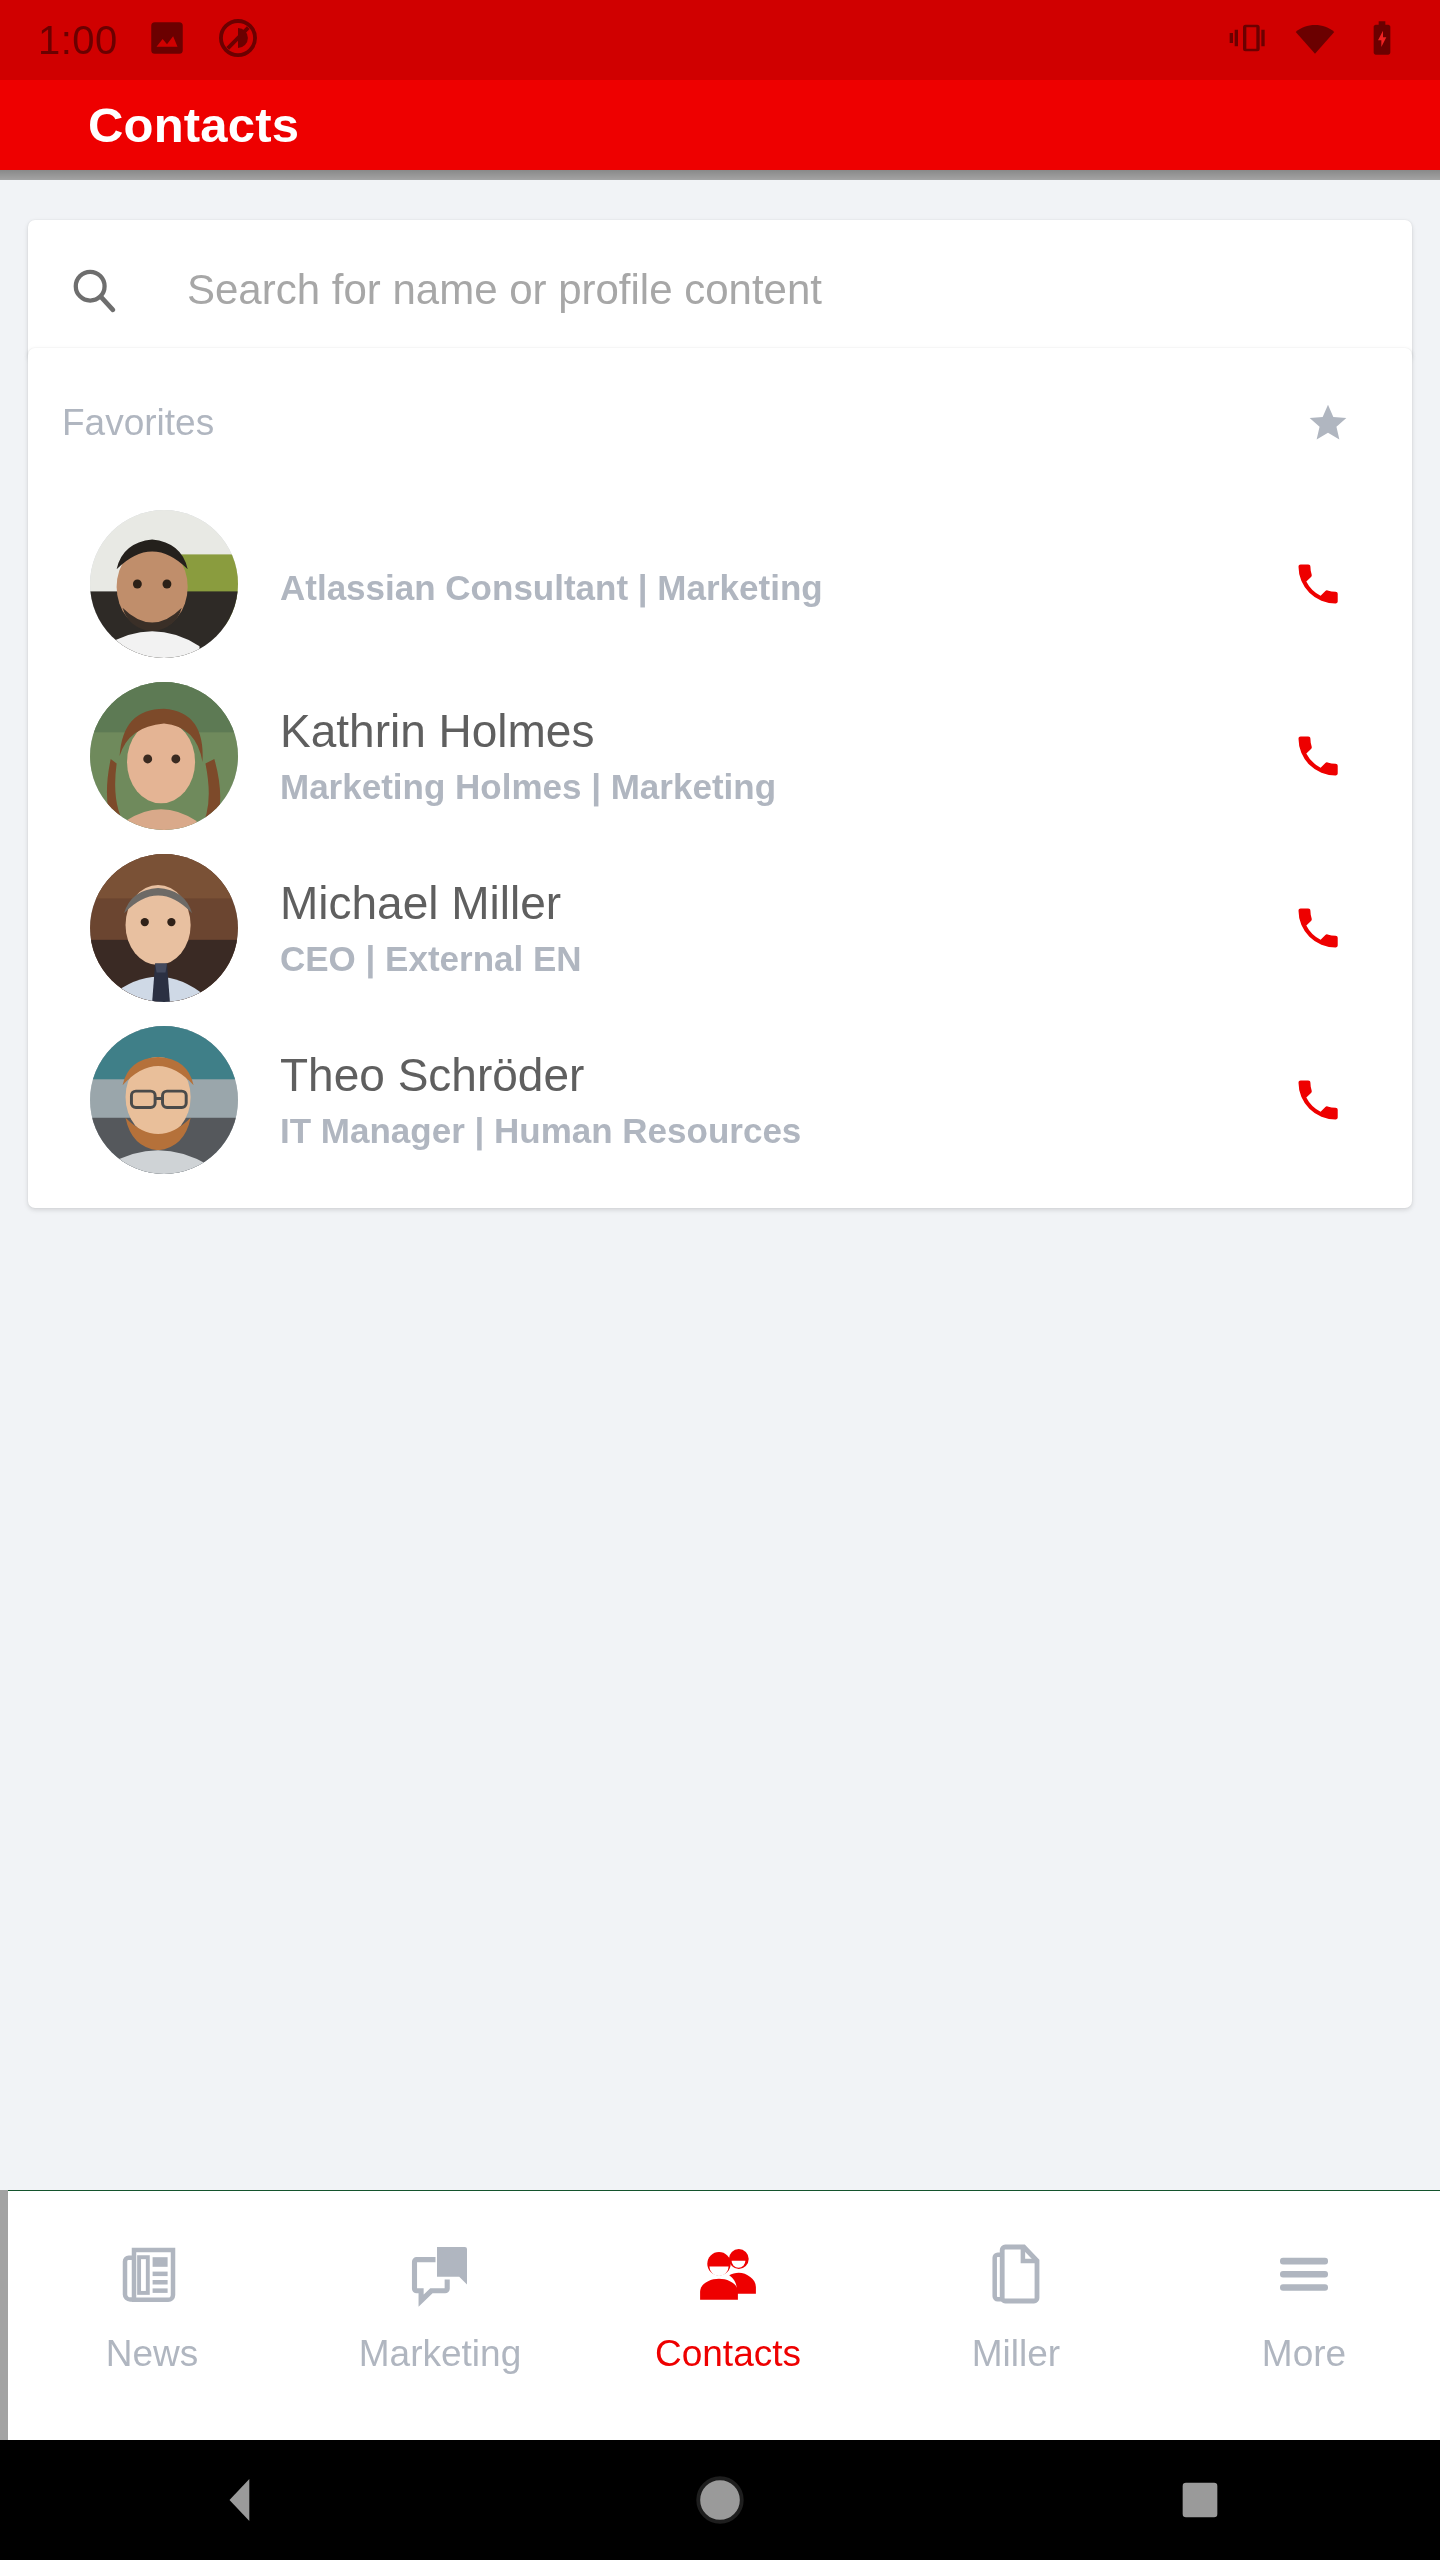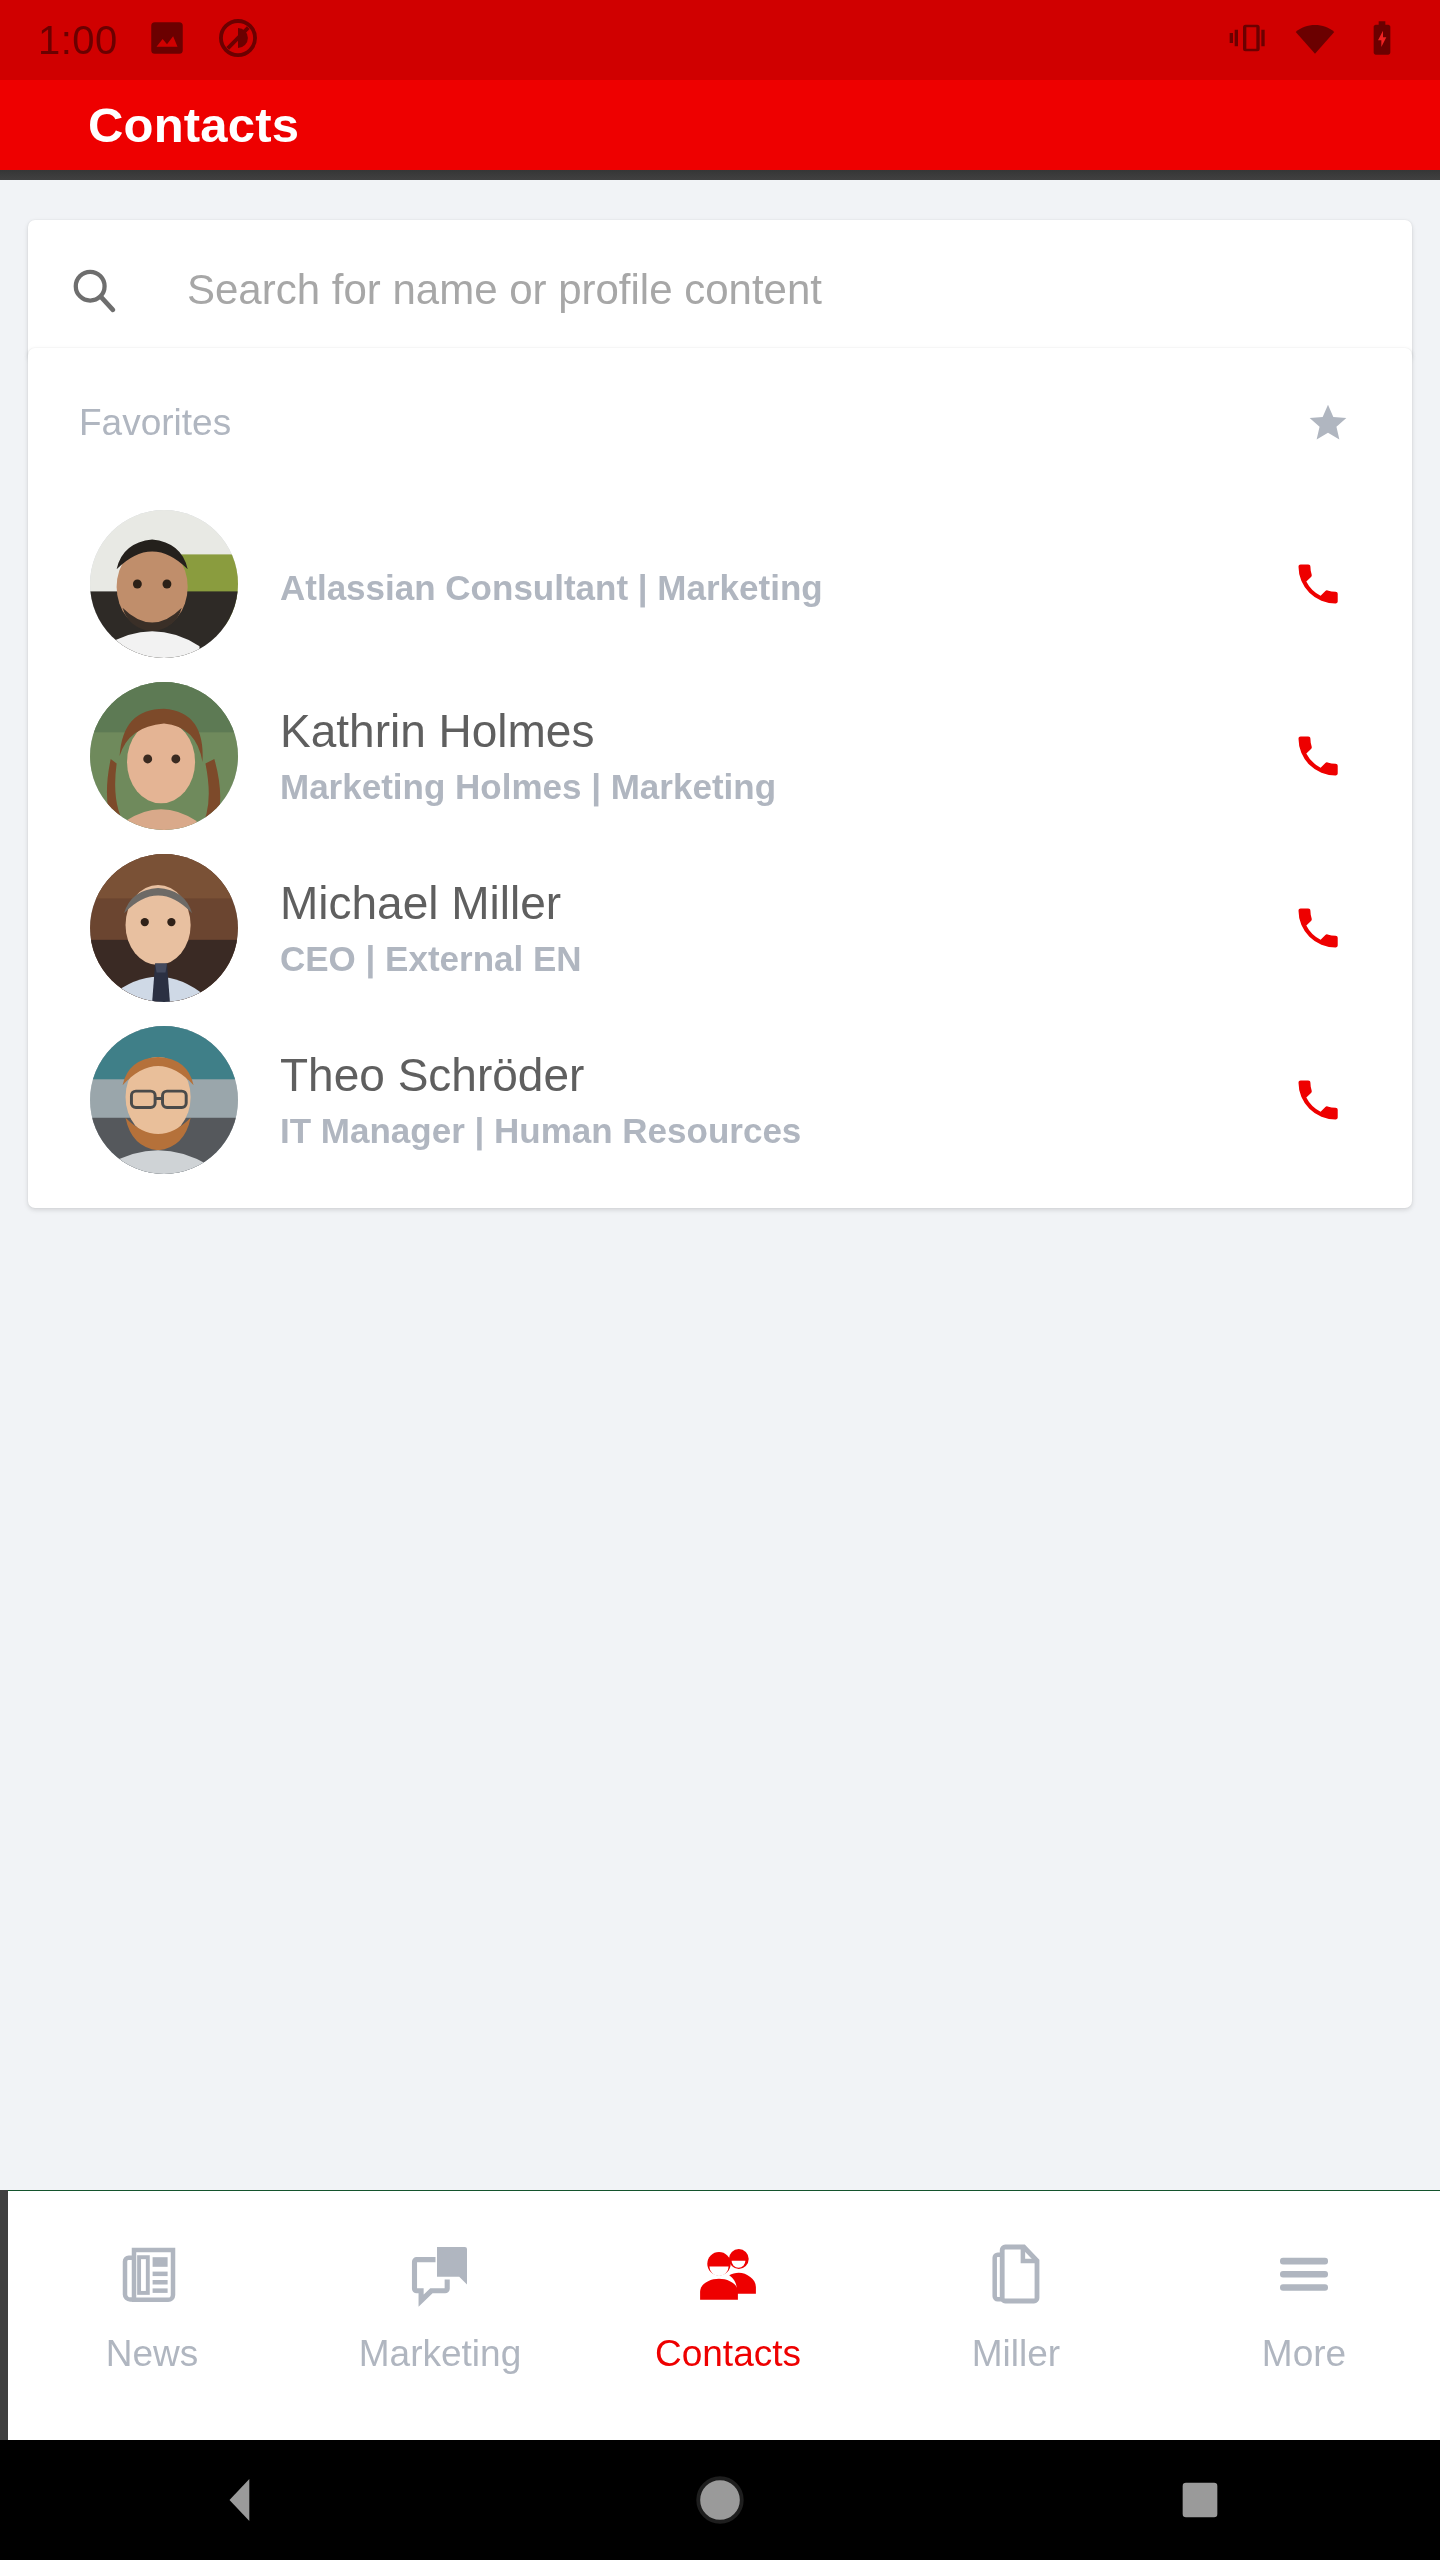--- a/index.html
+++ b/index.html
@@ -2,21 +2,21 @@
 <html><head>
 <meta charset="utf-8">
 <style>
   * { margin:0; padding:0; box-sizing:border-box; }
   html, body {
     width:1440px; height:2560px;
     font-family:"Liberation Sans", sans-serif;
     background:#f1f3f6;
     overflow:hidden;
   }
-  .phone { position:relative; width:1440px; height:2560px; background:#404040; }
+  .phone { position:relative; width:1440px; height:2560px; background:#a3a3a3; }
 
   
   .statusbar {
     position:absolute; top:0; left:0; width:1440px; height:80px;
     background:#d00000;
     display:flex; align-items:center; justify-content:space-between;
     padding:0 38px;
   }
   .sb-left { display:flex; align-items:center; gap:28px; }
   .sb-right { display:flex; align-items:center; gap:26px; }
@@ -56,21 +56,21 @@
     margin-left:66px; color:#a7a7a7; font-size:42px; font-weight:400;
   }
 
   
   .fav-card {
     position:absolute; left:28px; top:168px; width:1384px; height:860px;
   }
   .fav-header {
     position:relative; height:150px;
     display:flex; align-items:center; justify-content:space-between;
-    padding:0 62px 0 51px;
+    padding:0 62px 0 34px;
   }
   .fav-title { color:#b0b6c0; font-size:37px; font-weight:400; }
   .fav-star { width:44px; height:44px; }
 
   .contact-row {
     position:relative; height:172px;
     display:flex; align-items:center;
     padding:0 54px 0 62px;
   }
   .avatar {

